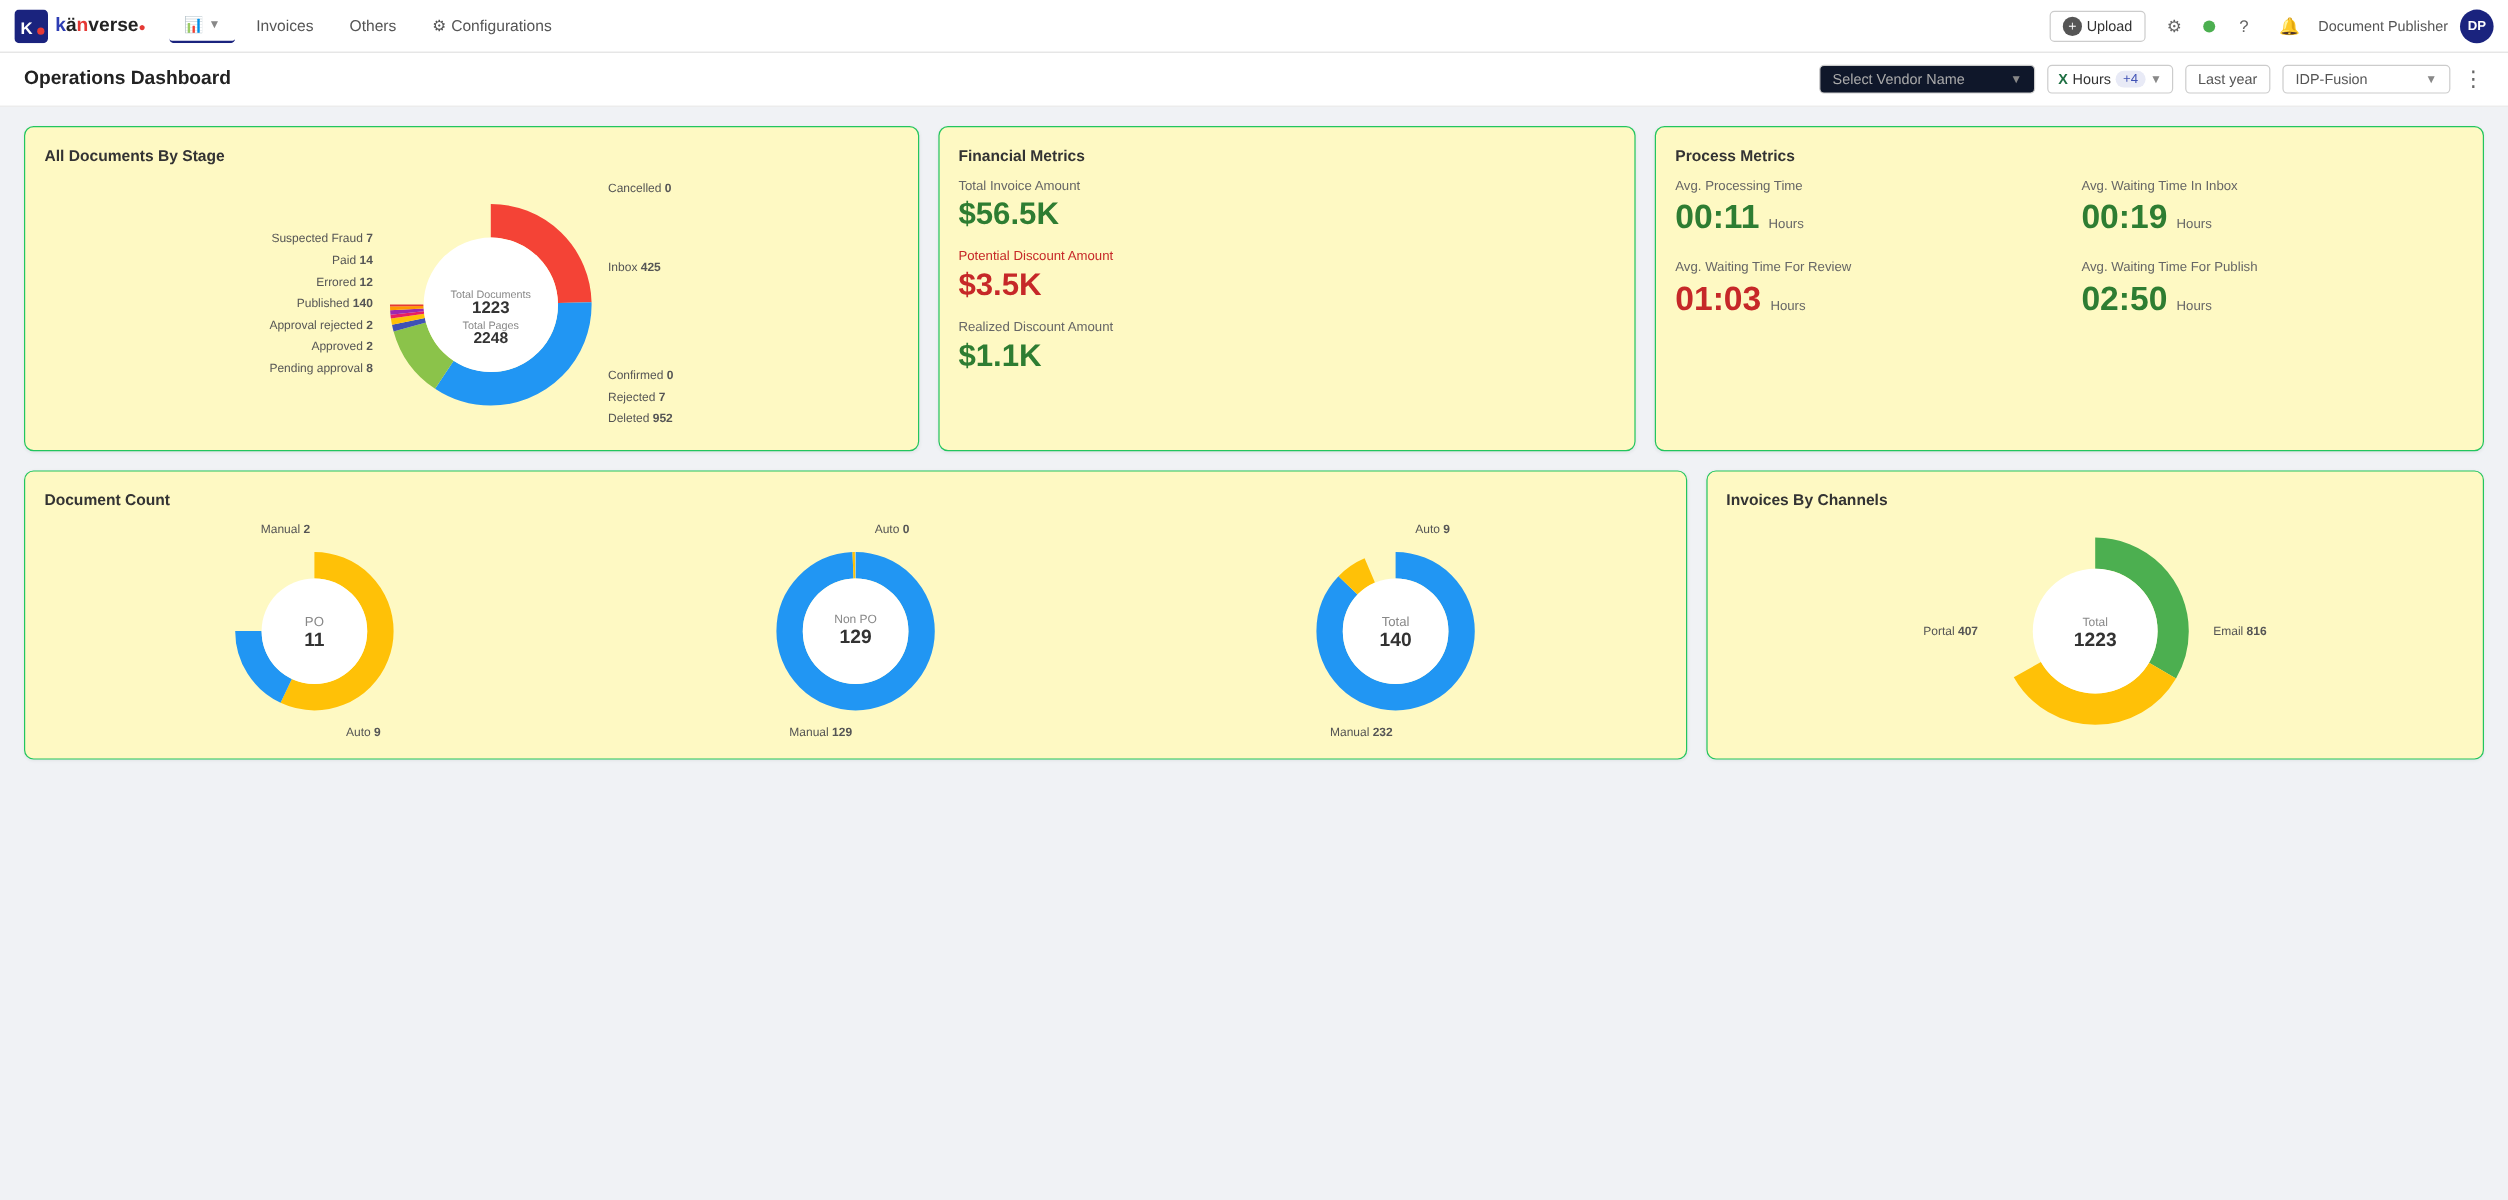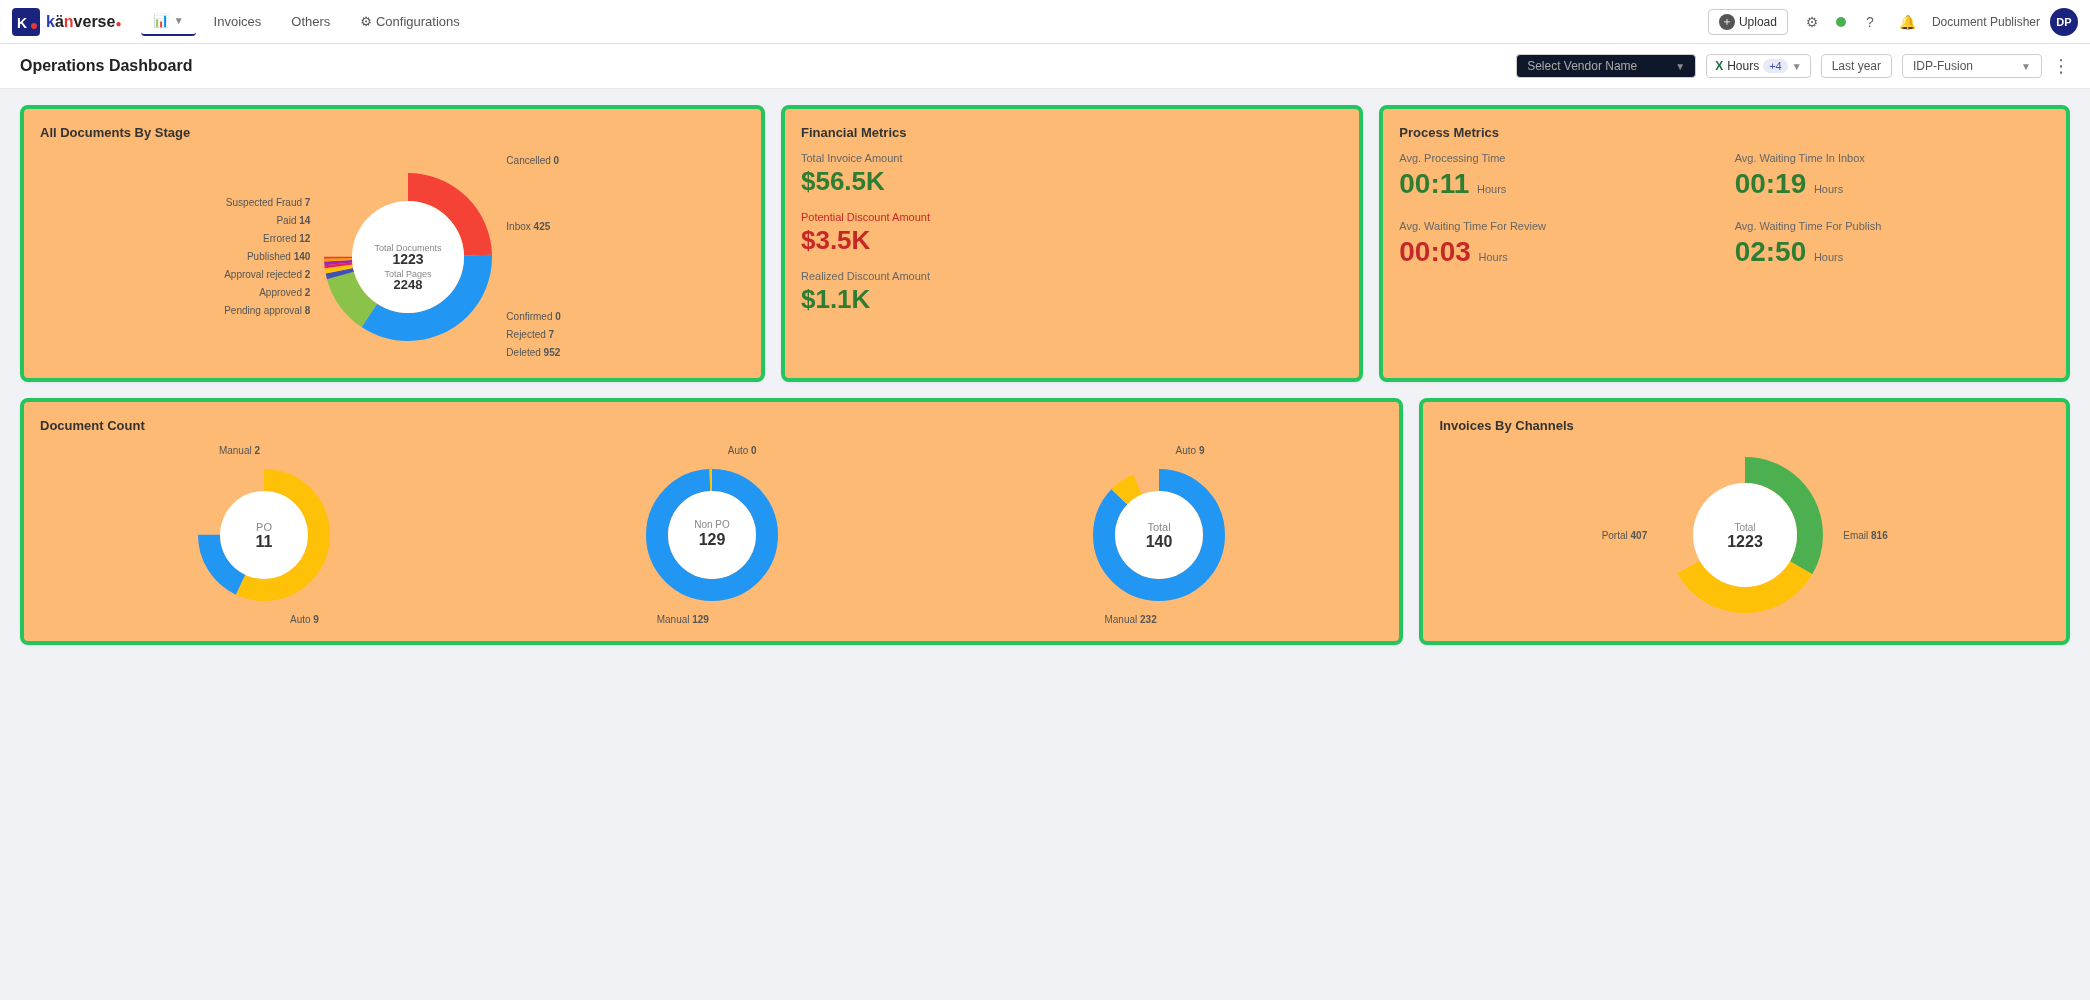--- a/index.html
+++ b/index.html
@@ -70,21 +70,21 @@
       justify-content: space-between;
     }
     .more-btn { cursor: pointer; color: #666; font-size: 18px; }
 
     
     .main-content { padding: 16px 20px; }
 
     
     .cards-row { display: flex; gap: 16px; margin-bottom: 16px; }
     .card {
-      background: #fdba74; border-radius: 8px; border: 4px solid #22c55e;
+      background: #fef9c3; border-radius: 8px; border: 1px solid #22c55e;
       padding: 16px; box-shadow: 0 1px 3px rgba(0,0,0,0.06);
     }
     .card-title { font-size: 13px; font-weight: 600; color: #333; margin-bottom: 12px; }
 
     
     .card-docs { flex: 1.3; min-width: 0; }
     .card-financial { flex: 1; min-width: 0; }
     .card-process { flex: 1.2; min-width: 0; }
 
     
@@ -272,21 +272,21 @@
           <span class="pm-value pm-green">00:11</span>
           <span class="pm-unit">Hours</span>
         </div>
         <div class="process-item">
           <div class="pm-label">Avg. Waiting Time In Inbox</div>
           <span class="pm-value pm-green">00:19</span>
           <span class="pm-unit">Hours</span>
         </div>
         <div class="process-item">
           <div class="pm-label">Avg. Waiting Time For Review</div>
-          <span class="pm-value pm-red">00:03</span>
+          <span class="pm-value pm-red">01:03</span>
           <span class="pm-unit">Hours</span>
         </div>
         <div class="process-item">
           <div class="pm-label">Avg. Waiting Time For Publish</div>
           <span class="pm-value pm-green">02:50</span>
           <span class="pm-unit">Hours</span>
         </div>
       </div>
     </div>
   </div>

